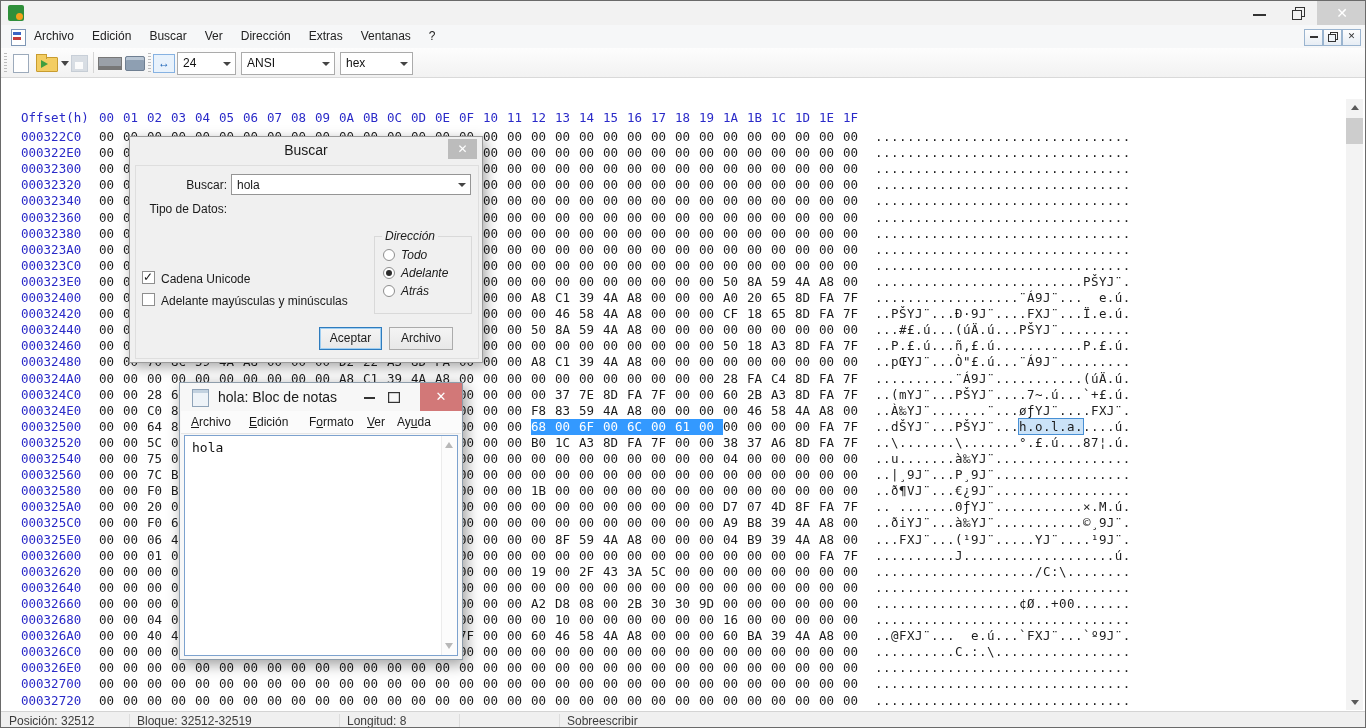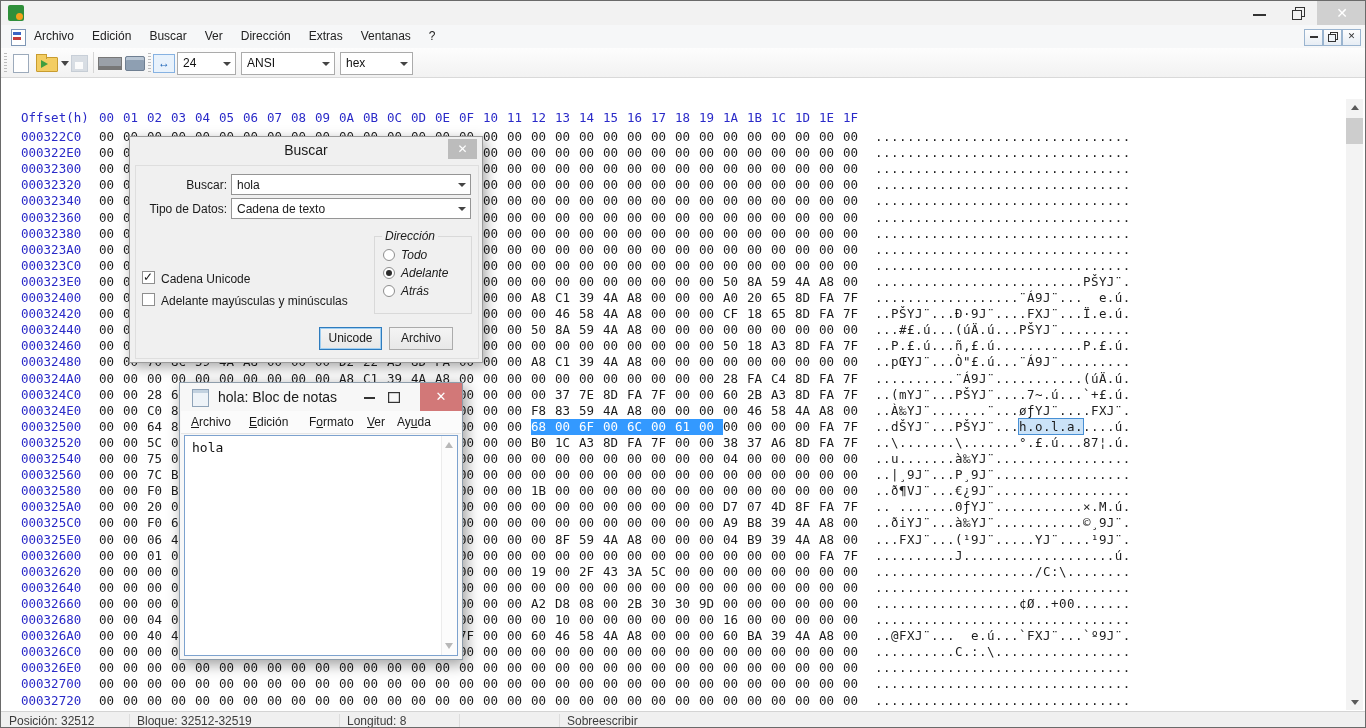--- a/index.html
+++ b/index.html
@@ -224,35 +224,29 @@
     <span class="dclose">✕</span>
     <div class="dframe"></div>
     <span class="dlabel" style="left:10px;top:41px;width:87px;">Buscar:</span>
     <div class="dcombo" style="left:101px;top:37px;width:240px;">
       <span class="val">hola</span>
       <span class="cbtn" style="position:absolute;right:0;top:0;width:17px;height:100%;">
           <span class="tri-down"></span>
         </span>
     </div>
     <span class="dlabel" style="left:10px;top:65px;width:87px;">Tipo de Datos:</span>
-    <div class="dcombo" style="left:101px;top:61px;width:240px;">
-      <span class="val">Cadena de texto</span>
-      <span class="cbtn" style="position:absolute;right:0;top:0;width:17px;height:100%;">
-          <span class="tri-down"></span>
-        </span>
-    </div>
     <div class="group">
       <span class="legend">Dirección</span>
       <span id="dir-options"><span class="radio" style="left: 8px; top: 12px;"></span><span style="position: absolute; left: 26px; top: 11px;">Todo</span><span class="radio on" style="left: 8px; top: 30px;"></span><span style="position: absolute; left: 26px; top: 29px;">Adelante</span><span class="radio" style="left: 8px; top: 48px;"></span><span style="position: absolute; left: 26px; top: 47px;">Atrás</span></span>
     </div>
     <span class="cb checked" style="left:12px;top:134px;"></span>
     <span style="position:absolute;left:31px;top:135px;">Cadena Unicode</span>
     <span class="cb" style="left:12px;top:156px;"></span>
     <span style="position:absolute;left:31px;top:157px;">Adelante mayúsculas y minúsculas</span>
-    <span class="btn focus" style="left:189px;top:190px;width:63px;">Unicode</span>
+    <span class="btn focus" style="left:189px;top:190px;width:63px;">Aceptar</span>
     <span class="btn" style="left:259px;top:190px;width:64px;">Archivo</span>
   </div>
 
   <div class="notepad">
     <div class="nptitle">
       <span class="npicon"></span>
       <span class="title">hola: Bloc de notas</span>
       <span class="npbtn" style="left:180px;width:20px;">
           <span style="position:absolute;left:4px;top:14px;width:11px;height:2px;background:#333;"></span>
         </span>

